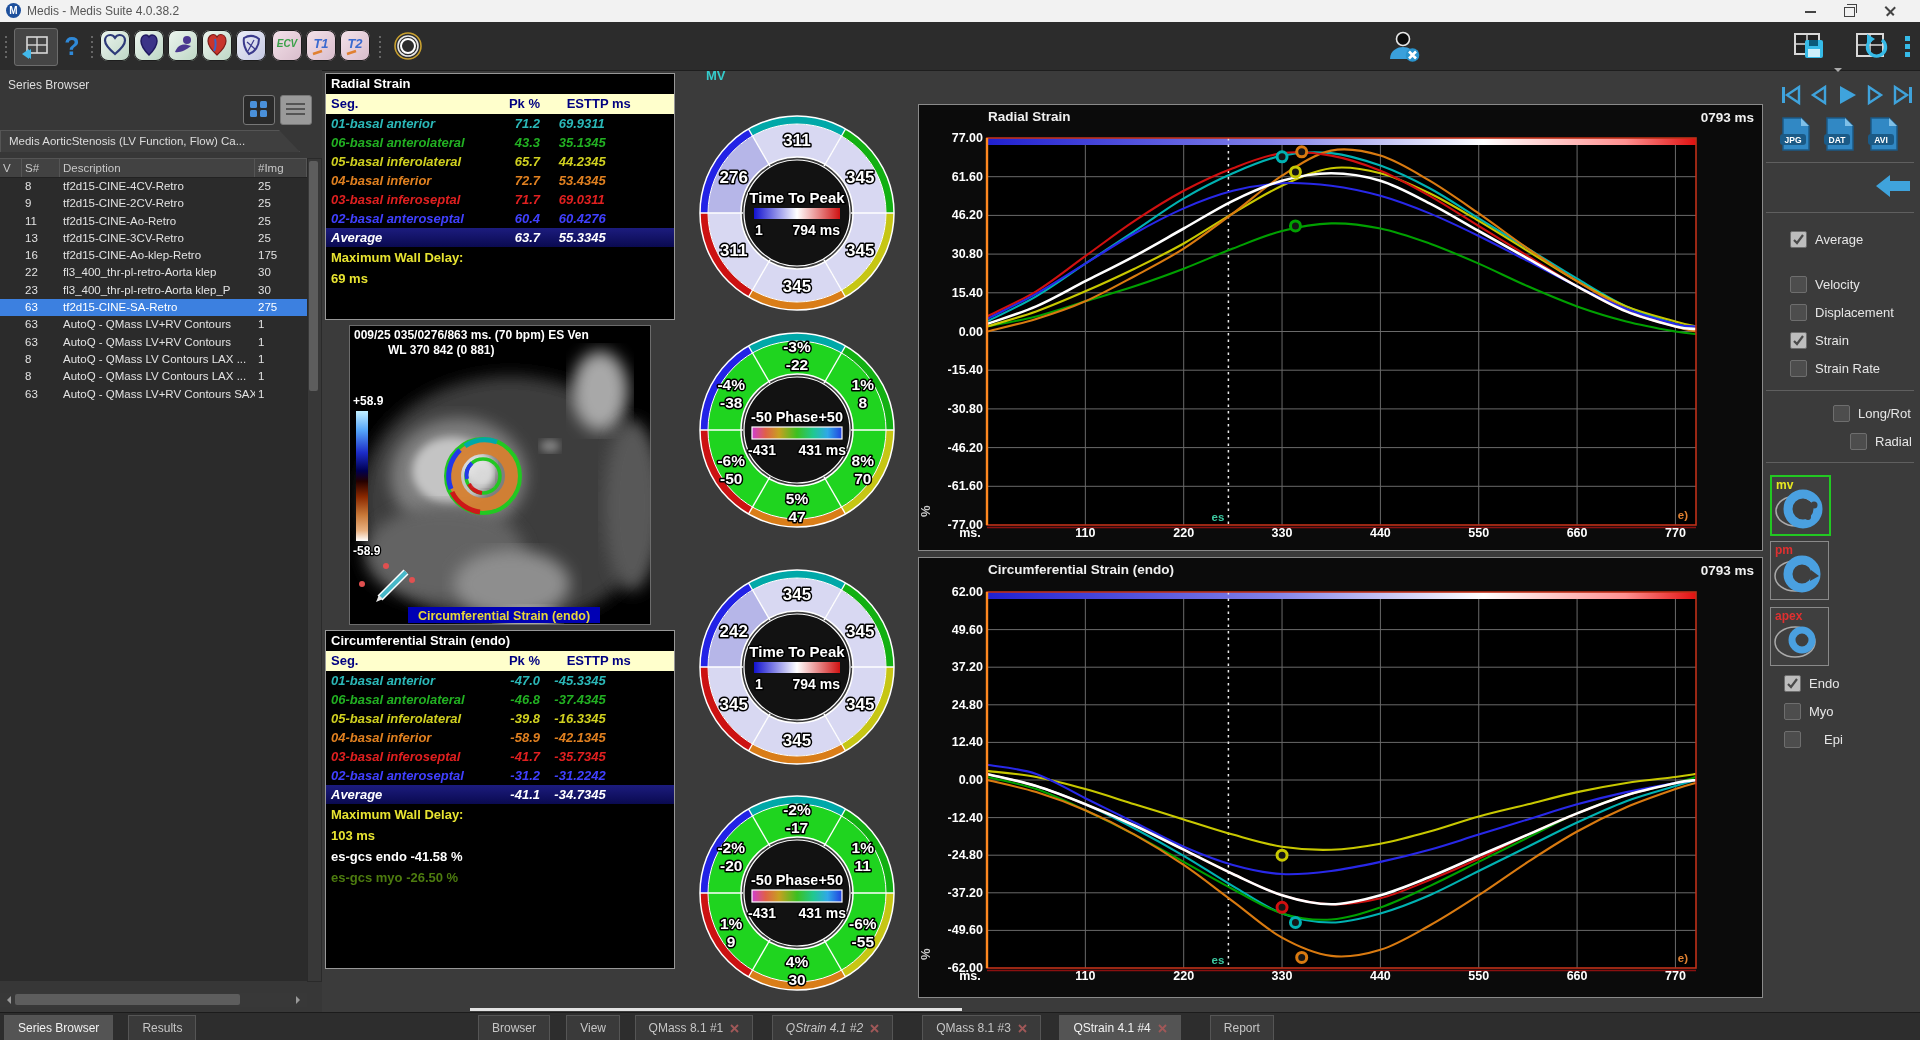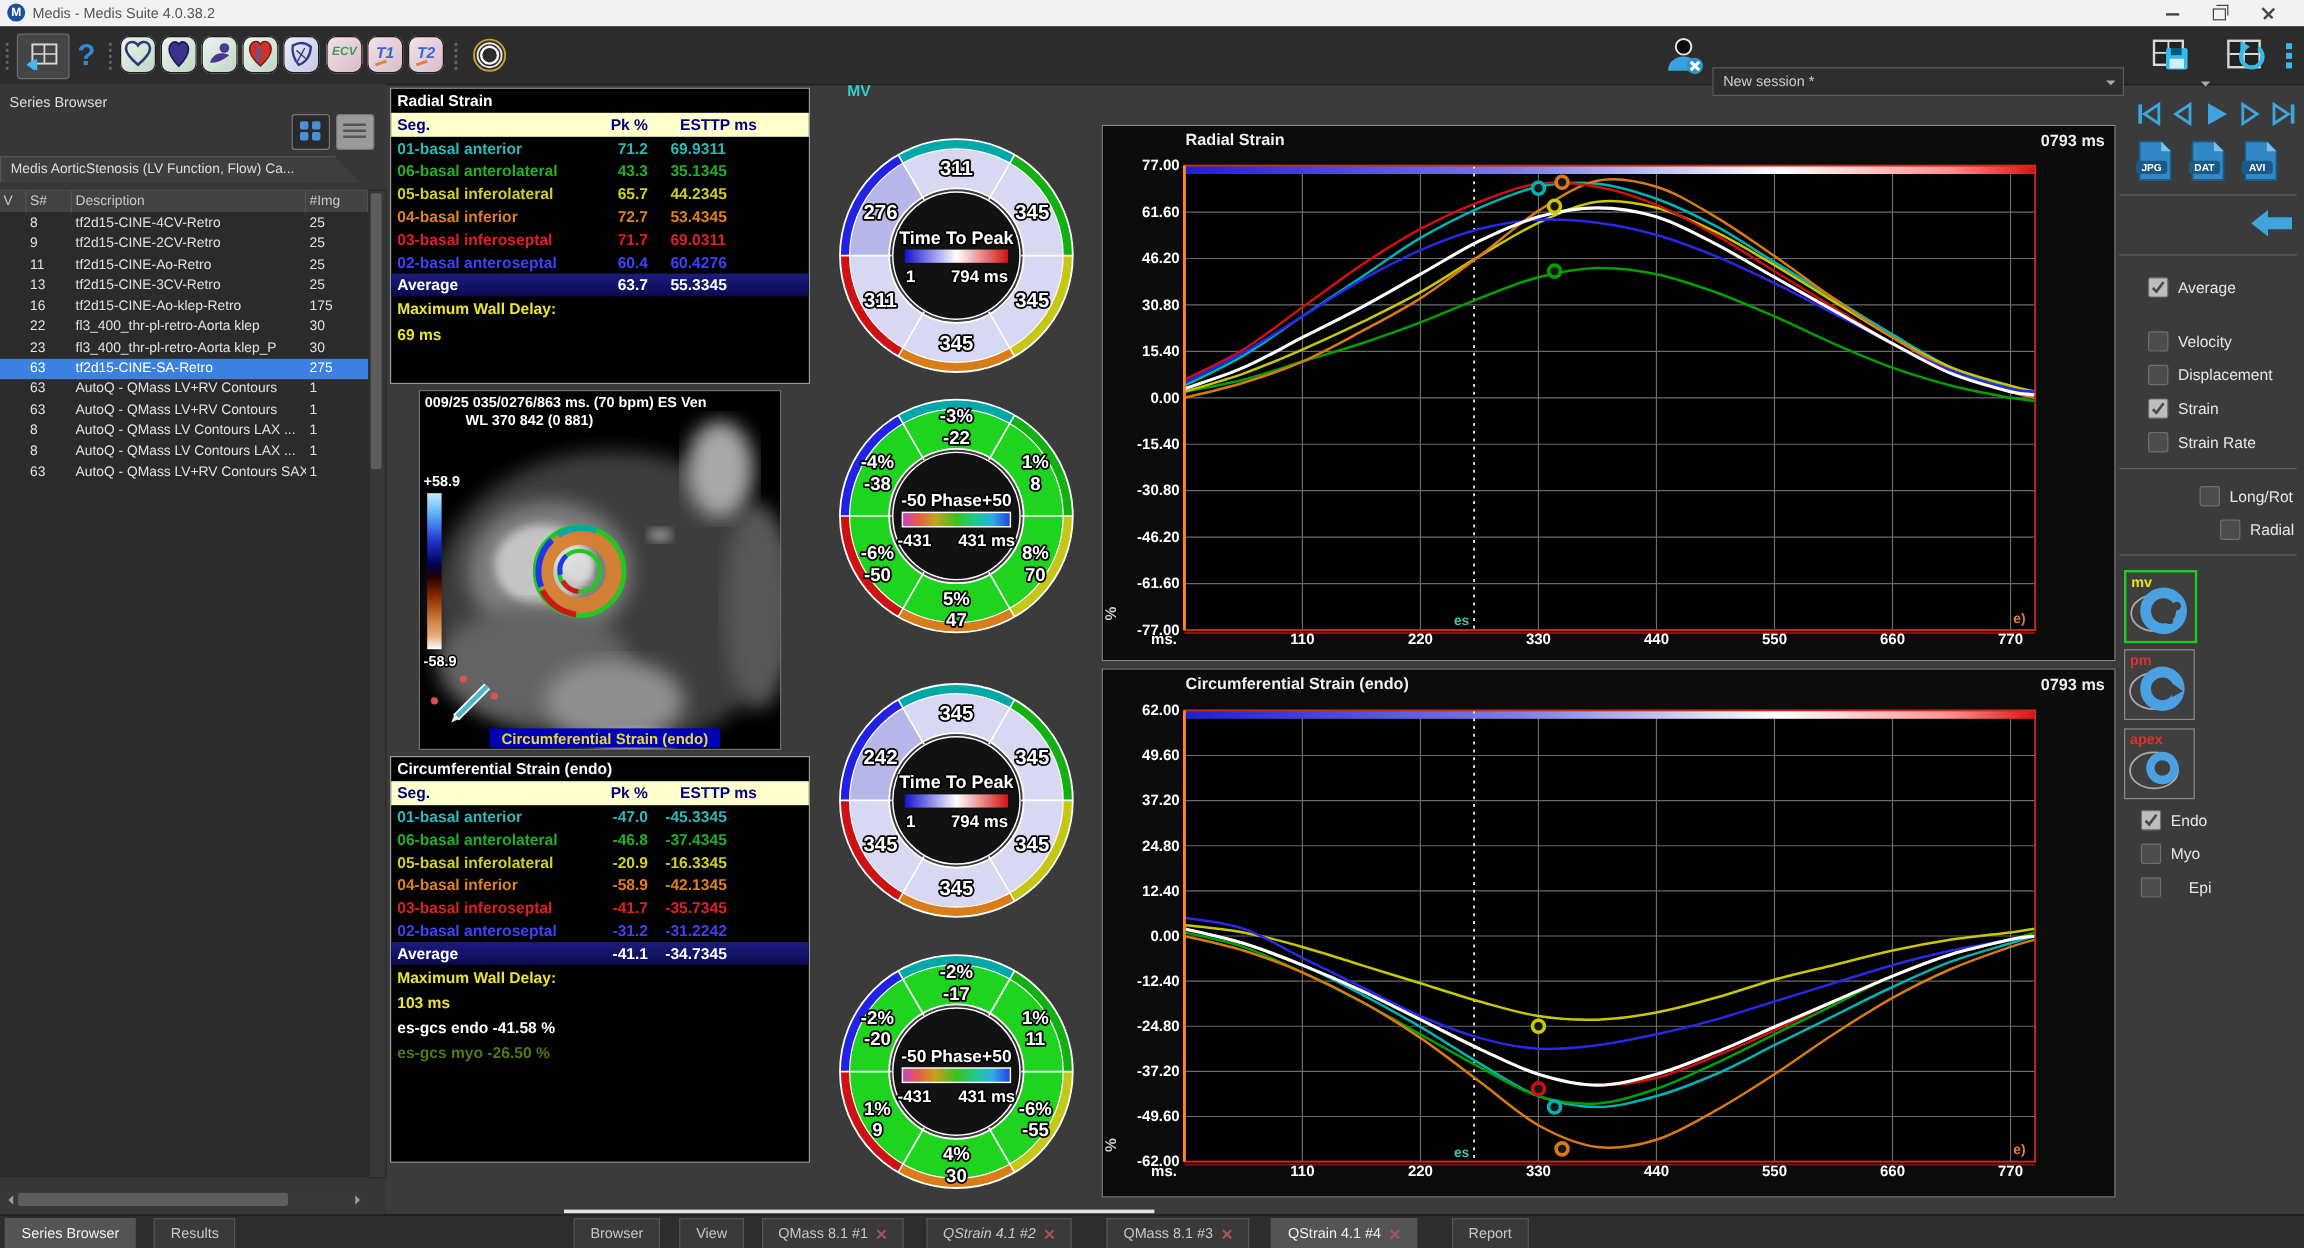--- a/index.html
+++ b/index.html
@@ -41,21 +41,21 @@
   .srow.sel{background:#3c80e0;color:#fff;}
   .vscroll{position:absolute;left:307px;top:88px;width:13px;height:822px;background:#383838;border:1px solid #2a2a2a;}
   .vscroll .thumb{position:absolute;left:1px;top:2px;width:9px;height:230px;background:#5d5d5d;border-radius:2px;}
   .hscroll{position:absolute;left:0px;top:923px;width:307px;height:14px;background:#383838;}
   .hscroll .thumb{position:absolute;left:15px;top:1px;width:225px;height:11px;background:#5d5d5d;border-radius:2px;}
   .sarrow{position:absolute;top:3px;width:0;height:0;border:4px solid transparent;}
   
   .straintab{background:#000;border:1px solid #979797;color:#fff;font-weight:bold;font-size:13px;}
   .straintab .ttl{height:20px;line-height:20px;padding-left:5px;color:#fff;}
   .sthead{display:grid;grid-template-columns:168px 46px 44px 70px;background:#ffffcc;color:#000080;height:20px;line-height:20px;}
-  .strow{display:grid;grid-template-columns:168px 46px 44px 70px;height:19px;line-height:19px;}
+  .strow{display:grid;grid-template-columns:168px 46px 44px 70px;height:19px;line-height:19px;font-style:italic;}
   .strow.avg{background:linear-gradient(#1c1c7e,#0a0a50);color:#fff;}
   .stc0{padding-left:5px;white-space:nowrap;overflow:hidden;}
   .stc1,.stc2{text-align:right;}
   .stc3{text-align:left;padding-right:16px;}
   .stnote{height:21px;line-height:21px;padding-left:5px;}
   
   #mv-label{color:#35cccc;font-weight:bold;font-size:13px;}
   
   .divider{position:absolute;width:148px;height:1px;background:#5f5f5f;left:1766px;}
   .cbrow{position:absolute;display:flex;align-items:center;gap:8px;color:#e6e6e6;font-size:13px;}
@@ -164,24 +164,20 @@
     </div>
 
     <div class="tbtn" style="left:1385px;width:38px">
       <svg width="36" height="34" viewBox="0 0 36 34">
         <circle cx="17" cy="10" r="6.5" fill="#0c0c0c" stroke="#e8e8e8" stroke-width="1.6"></circle>
         <path d="M4 30 C4 21 12 18 17 18 C22 18 30 21 30 30 Z" fill="#3aa0dc"></path>
         <circle cx="26.5" cy="26" r="6.8" fill="#2a94ce"></circle>
         <path d="M23 22.5 L30 29.5 M30 22.5 L23 29.5" stroke="#fff" stroke-width="2.6"></path>
       </svg>
     </div>
-    <div class="dropdown" style="left:1427px;top:34px;width:343px">
-      <span>New session *</span>
-      <div class="caret" style="right:6px;top:10px"></div>
-    </div>
     <div class="tbtn" style="left:1788px;width:44px">
       <svg width="38" height="32" viewBox="0 0 38 32">
         <rect x="3" y="3" width="26" height="22" fill="#d8d8d8"></rect>
           <rect x="5" y="5" width="22" height="18" fill="#222"></rect>
         <line x1="16" y1="5" x2="16" y2="23" stroke="#d8d8d8" stroke-width="1.5"></line>
           <line x1="5" y1="14" x2="27" y2="14" stroke="#d8d8d8" stroke-width="1.5"></line>
         <rect x="14" y="10" width="18" height="18" rx="2" fill="#36bbe8"></rect>
           <rect x="18" y="10" width="9" height="6" fill="#0a5a7a"></rect>
           <rect x="17" y="19" width="12" height="8" fill="#cdeffb"></rect>
       </svg>
@@ -389,21 +385,21 @@
           <div class="stc3">345</div>
         </div>
         <div class="strow" style="color: rgb(34, 176, 34);">
           <div class="stc0">06-basal anterolateral</div>
           <div class="stc1">-46.8</div>
           <div class="stc2">-37.4</div>
           <div class="stc3">345</div>
         </div>
         <div class="strow" style="color: rgb(208, 208, 32);">
           <div class="stc0">05-basal inferolateral</div>
-          <div class="stc1">-20.9</div>
+          <div class="stc1">-39.8</div>
           <div class="stc2">-16.3</div>
           <div class="stc3">345</div>
         </div>
         <div class="strow" style="color: rgb(224, 128, 32);">
           <div class="stc0">04-basal inferior</div>
           <div class="stc1">-58.9</div>
           <div class="stc2">-42.1</div>
           <div class="stc3">345</div>
         </div>
         <div class="strow" style="color: rgb(224, 32, 32);">

